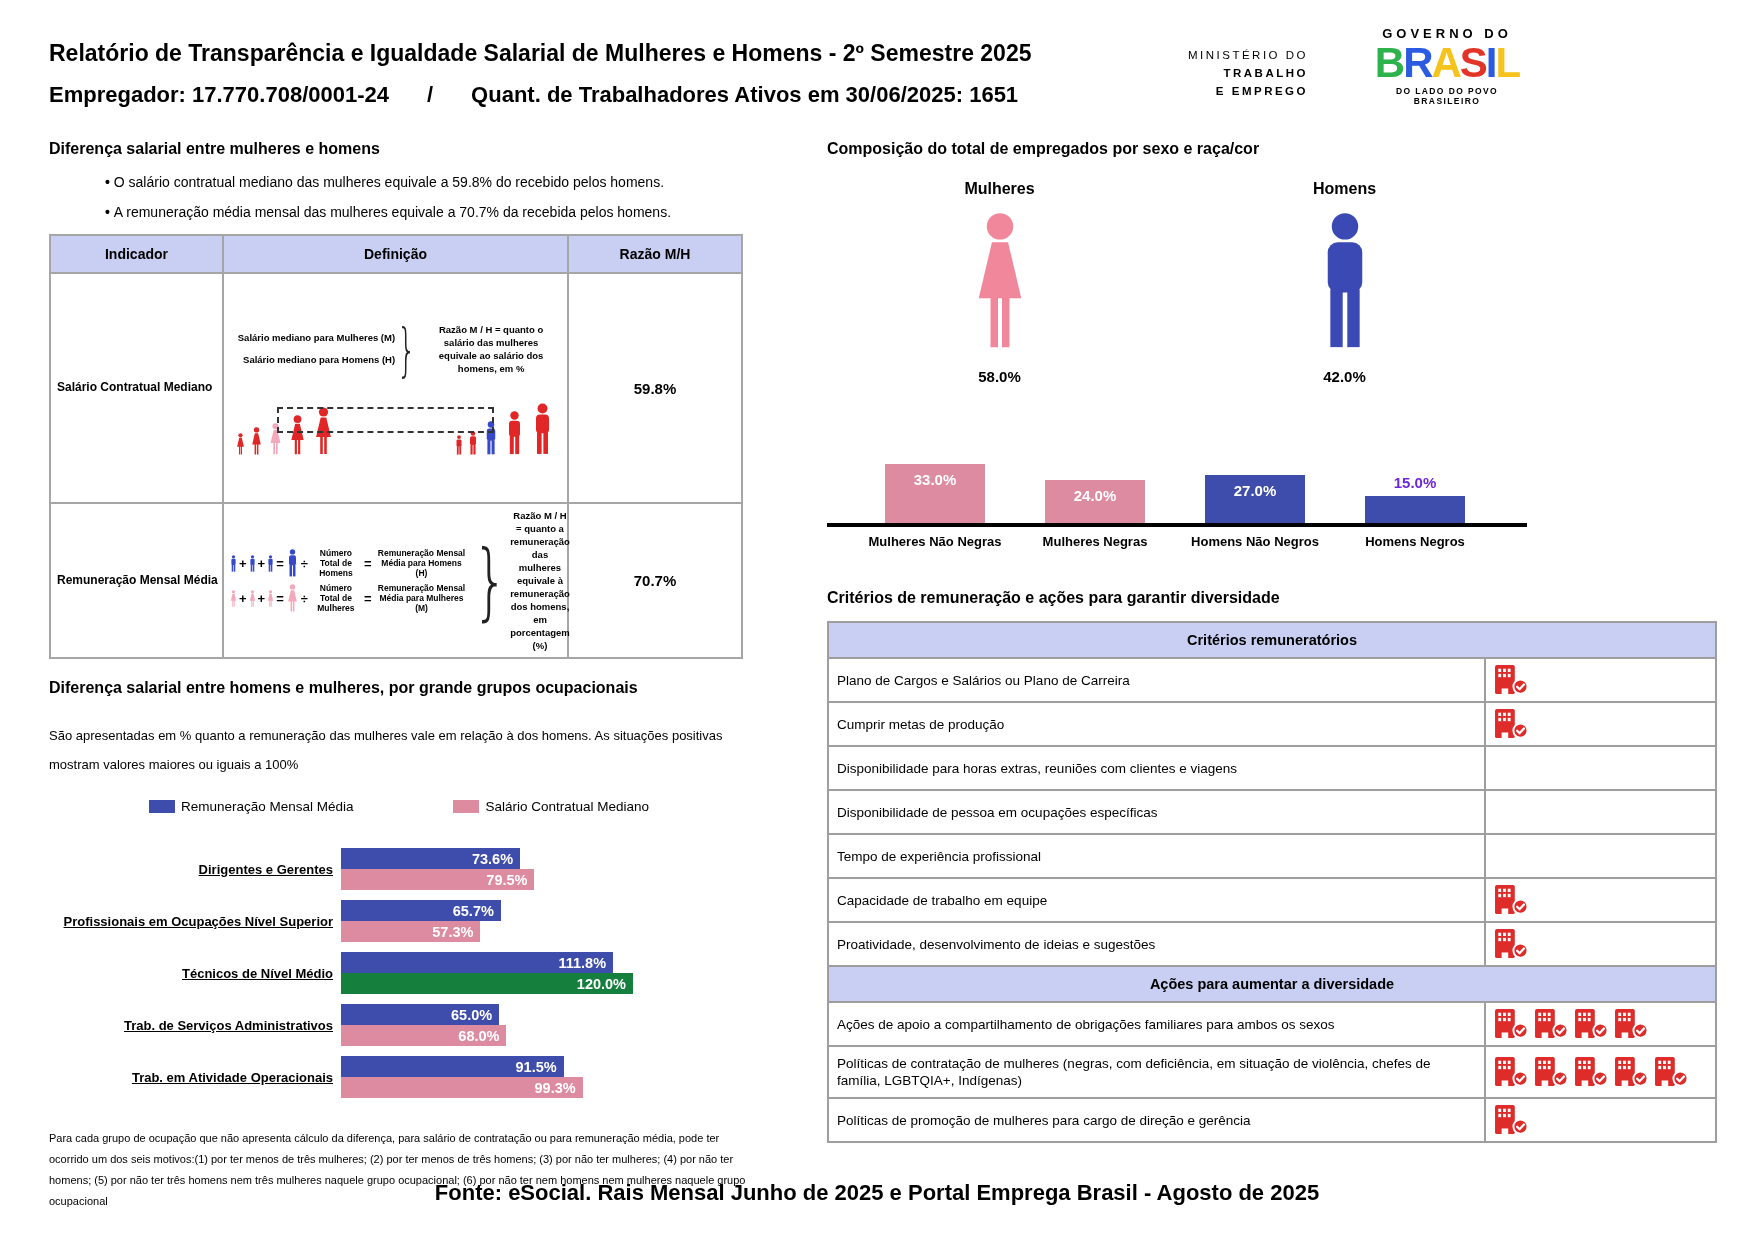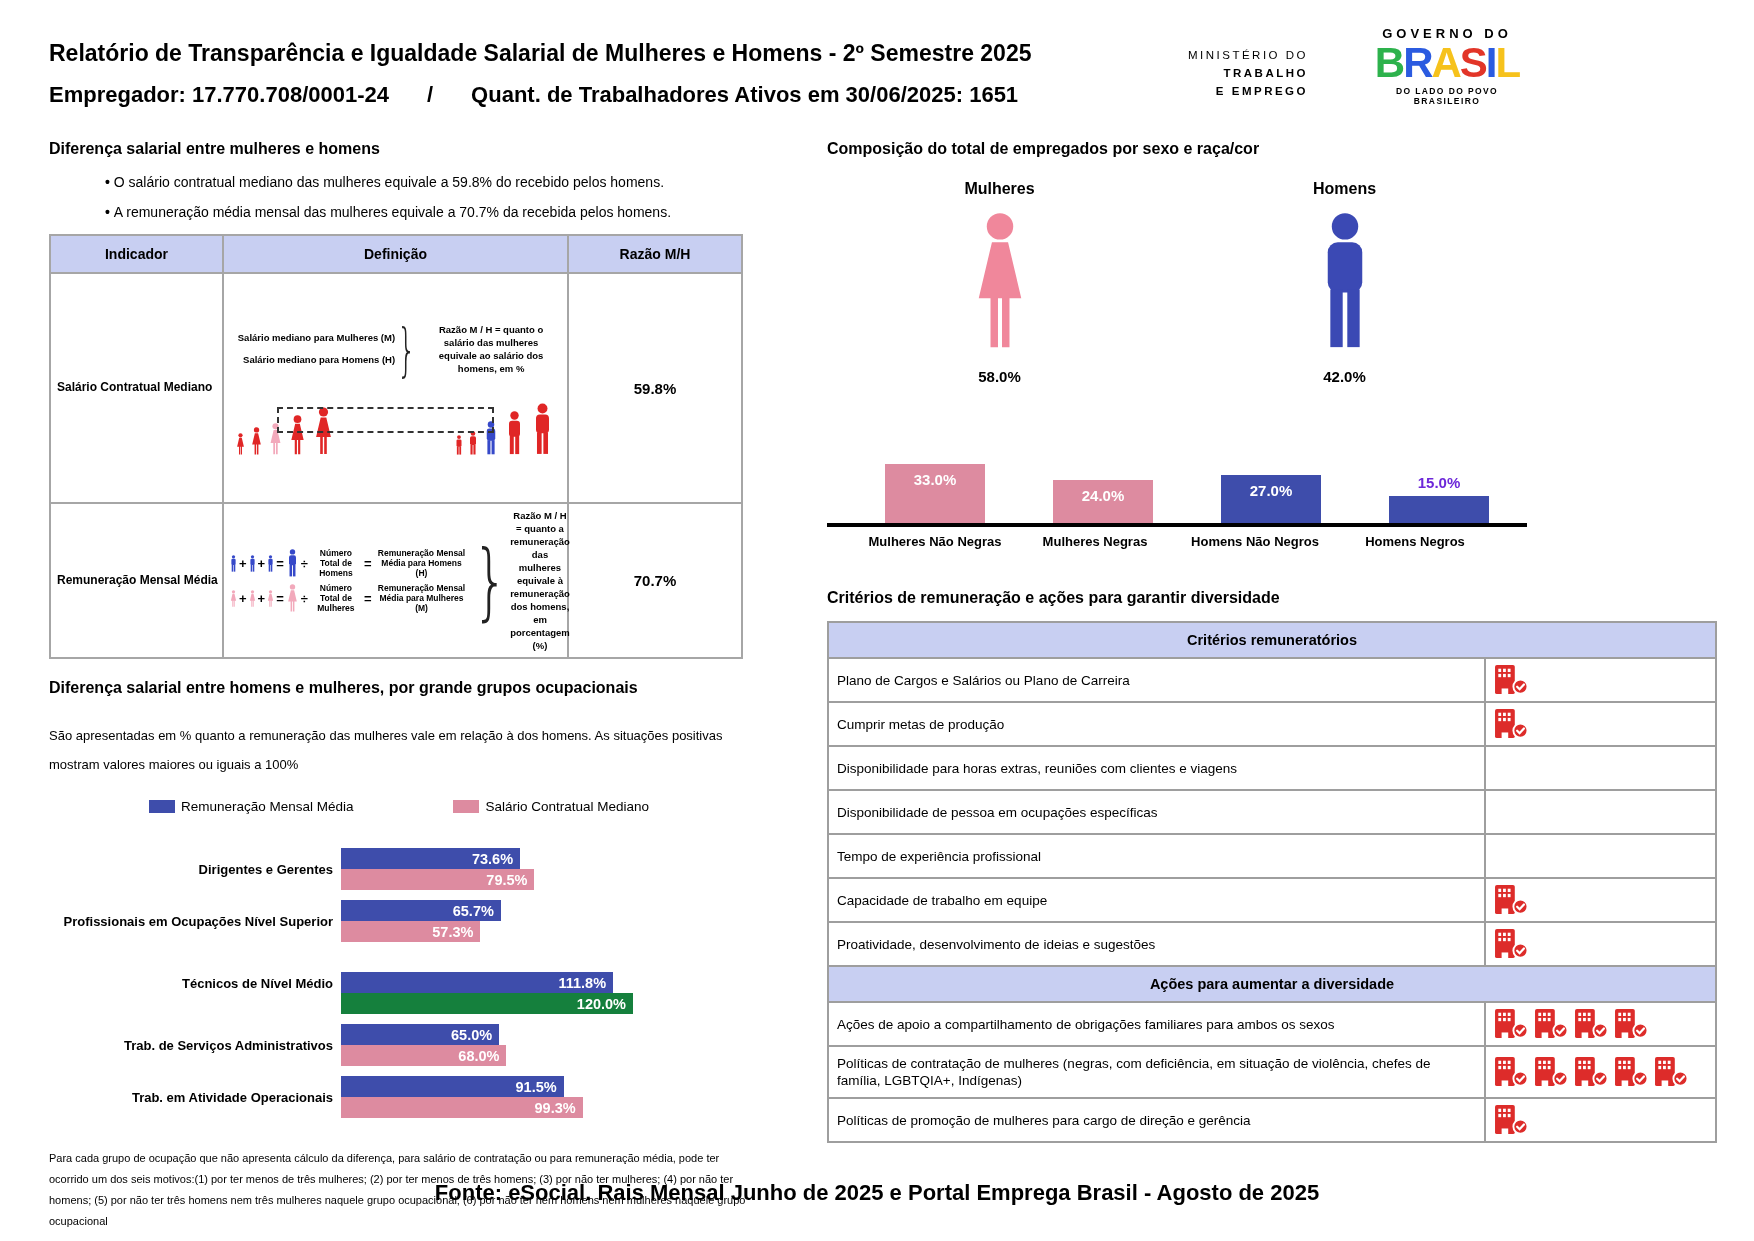--- a/index.html
+++ b/index.html
@@ -56,35 +56,35 @@
   .me-txt.w1{width:48px;} .me-txt.w2{width:92px;}
   .b2{font-size:56px;transform:scaleY(1.5);margin:0 2px;}
   .me-note{font-size:9.5px;font-weight:bold;text-align:center;width:108px;line-height:13px;}
 
   
   .occ-sub{margin-top:24px;font-size:13px;line-height:29px;max-width:705px;}
   .legend{display:flex;justify-content:center;gap:100px;margin-top:20px;font-size:13.5px;}
   .legend-item{display:flex;align-items:center;gap:6px;}
   .legend-swatch{width:26px;height:13px;display:inline-block;}
   .occ-chart{margin-top:34px;}
-  .occ-group{display:flex;align-items:center;margin-bottom:10px;}
+  .occ-group{display:flex;align-items:center;margin-bottom:10px;text-decoration:underline;}
   .occ-label{width:284px;text-align:right;padding-right:8px;font-weight:bold;font-size:13px;}
   .occ-bars{width:292px;}
   .occ-bar{height:21px;position:relative;}
   .occ-val{position:absolute;right:7px;top:50%;transform:translateY(-50%);
            color:#fff;font-weight:bold;font-size:14.5px;white-space:nowrap;}
   .occ-note{margin-top:30px;font-size:11px;line-height:21px;width:700px;}
 
   
   .comp-people{display:flex;margin-top:22px;}
   .comp-person{width:345px;text-align:center;}
   .comp-person .plabel{font-size:16px;font-weight:bold;margin-bottom:14px;}
   .comp-person .pvalue{font-size:15px;font-weight:bold;margin-top:14px;}
   .comp-chart{margin-top:46px;width:700px;}
-  .comp-cols{display:flex;align-items:flex-end;height:92px;padding-left:28px;gap:8px;}
+  .comp-cols{display:flex;align-items:flex-end;height:92px;padding-left:28px;}
   .comp-slot{width:160px;display:flex;flex-direction:column;align-items:center;justify-content:flex-end;}
   .comp-bar{width:100px;display:flex;justify-content:center;}
   .comp-val{color:#fff;font-weight:bold;font-size:15px;margin-top:7px;}
   .comp-val.above{color:#6d28d9;margin:0 0 5px 0;}
   .comp-axis{height:4px;background:#000;width:700px;}
   .comp-cats{display:flex;padding-left:28px;margin-top:7px;}
   .comp-cats div{width:160px;text-align:center;font-weight:bold;font-size:13px;white-space:nowrap;}
 
   
   .crit-table{margin-top:14px;width:886px;border:2px solid #9e9e9e;}
@@ -320,21 +320,21 @@
               <span class="occ-val">65.7%</span>
             </div>
             <div class="occ-bar" style="width: 47.75%; background: rgb(221, 139, 160);">
               <span class="occ-val">57.3%</span>
             </div>
           </div>
         </div>
         <div class="occ-group">
           <div class="occ-label">Técnicos de Nível Médio</div>
           <div class="occ-bars">
-            <div class="occ-bar" style="width: 93.17%; background: rgb(62, 77, 171); margin-top: 20px;">
+            <div class="occ-bar" style="width: 93.17%; background: rgb(62, 77, 171);">
               <span class="occ-val">111.8%</span>
             </div>
             <div class="occ-bar" style="width: 100%; background: #15803d;">
               <span class="occ-val">120.0%</span>
             </div>
           </div>
         </div>
         <div class="occ-group">
           <div class="occ-label">Trab. de Serviços Administrativos</div>
           <div class="occ-bars">

